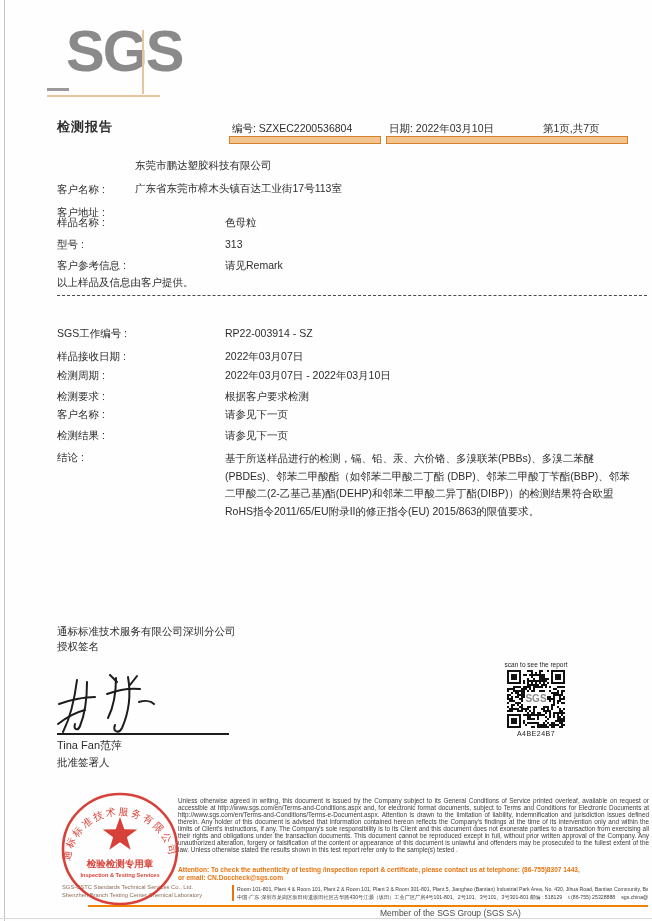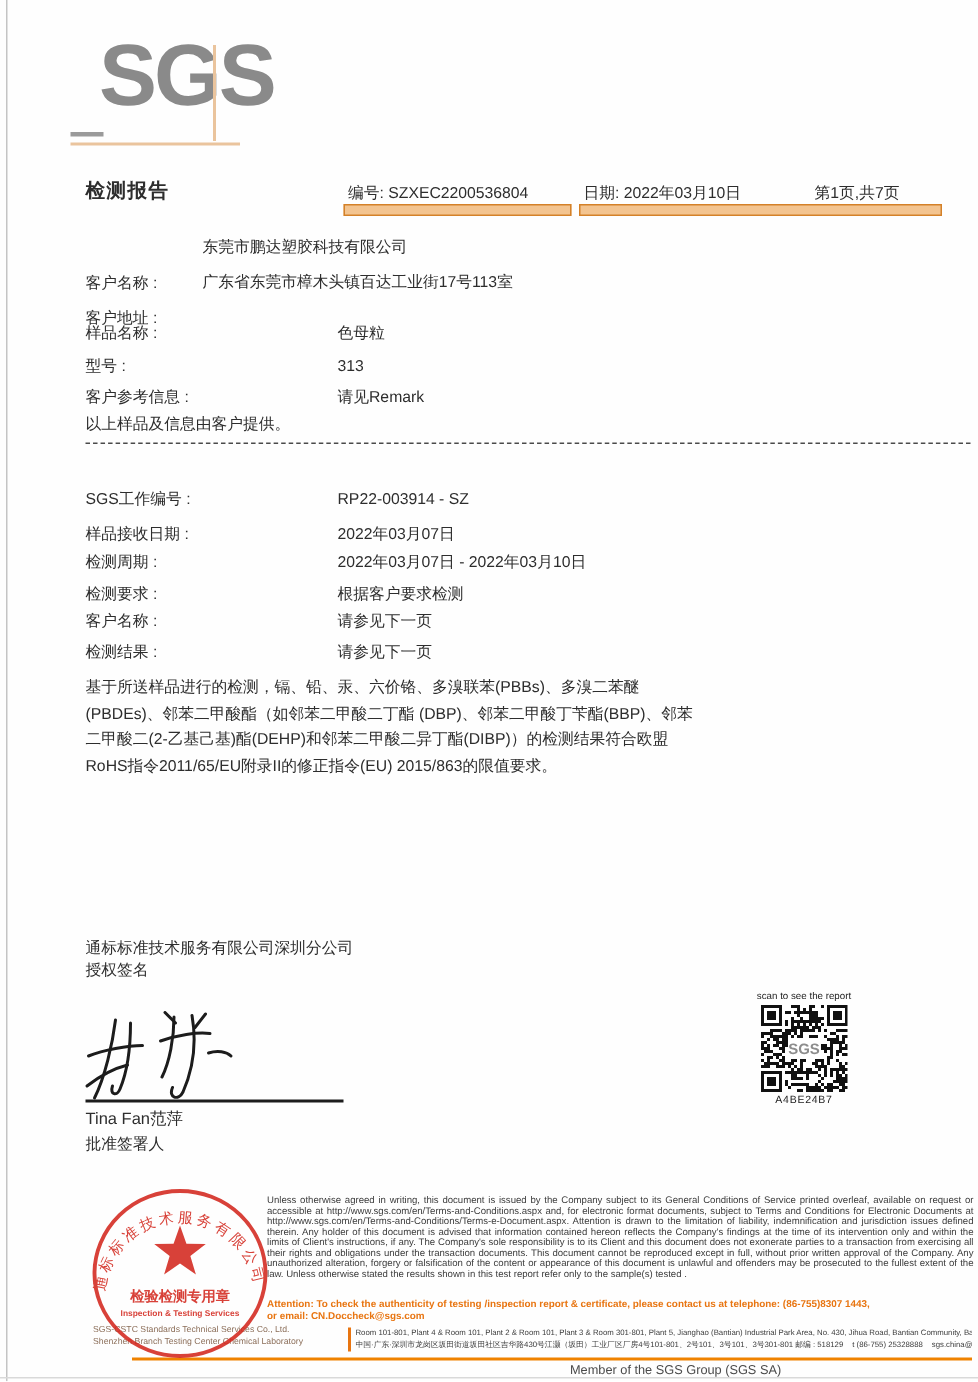--- a/index.html
+++ b/index.html
@@ -125,20 +125,21 @@
   </div>
   <div class="row sgsrow g4">
     <span class="lab">客户名称 :</span>
     <span class="val">请参见下一页</span>
   </div>
   <div class="row sgsrow g5">
     <span class="lab">检测结果 :</span>
     <span class="val">请参见下一页</span>
   </div>
   <div class="row sgsrow g6">
+    <span class="lab">结论 :</span>
     <span class="val conc-val">基于所送样品进行的检测，镉、铅、汞、六价铬、多溴联苯(PBBs)、多溴二苯醚(PBDEs)、邻苯二甲酸酯（如邻苯二甲酸二丁酯 (DBP)、邻苯二甲酸丁苄酯(BBP)、邻苯二甲酸二(2-乙基己基)酯(DEHP)和邻苯二甲酸二异丁酯(DIBP)）的检测结果符合欧盟RoHS指令2011/65/EU附录II的修正指令(EU) 2015/863的限值要求。</span>
   </div>
 
   <div class="sig-company">通标标准技术服务有限公司深圳分公司</div>
   <div class="sig-auth">授权签名</div>
   <svg class="sig-svg" width="120" height="62" viewBox="0 0 120 62">
     <g fill="none" stroke="#1c1c1c" stroke-width="2" stroke-linecap="round">
       <path d="M4,30 C14,26 30,23 40,23"></path>
       <path d="M22,6 C20,22 15,44 8,58"></path>
       <path d="M32,8 C32,26 30,40 25,52 C23,57 18,56 20,50"></path>

